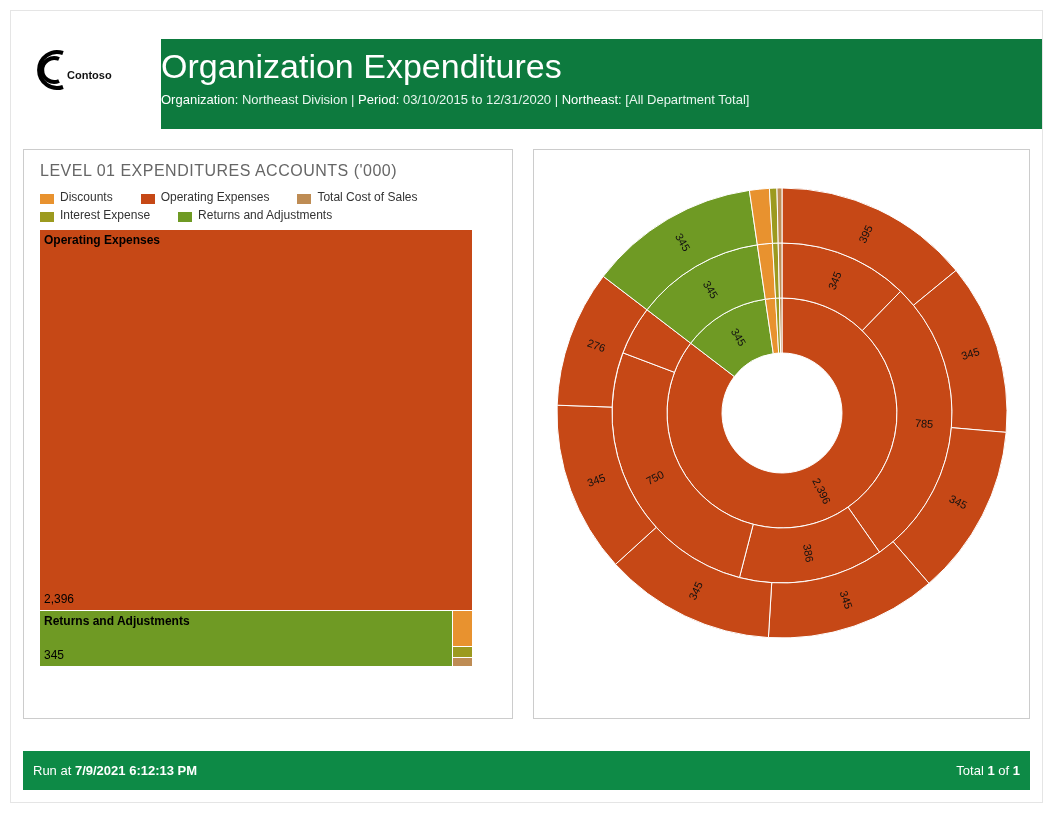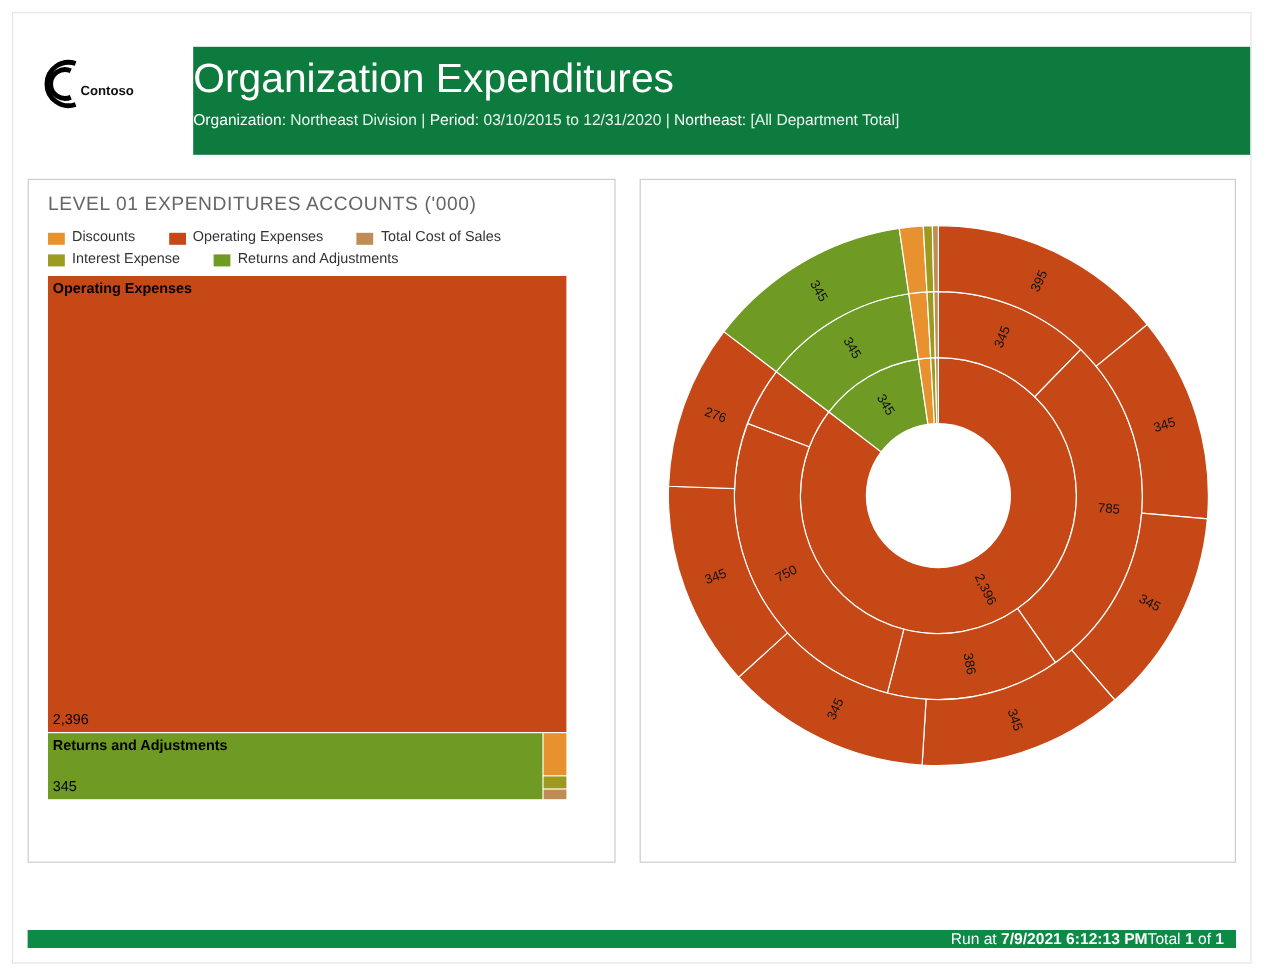--- a/index.html
+++ b/index.html
@@ -26,21 +26,21 @@
   .content{display:flex;gap:20px;padding:20px 12px 10px 12px;}
   .card{border:1px solid var(--border);padding:8px;flex:1;height:570px;position:relative;}
   .card-title{font-size:16px;color:#666;letter-spacing:.5px;padding:4px 8px 8px;}
   .legend{display:flex;flex-wrap:wrap;gap:4px 28px;padding:2px 8px 8px;font-size:12px;}
   .leg{display:flex;align-items:flex-end;gap:6px;}
   .sw{width:14px;height:10px;display:inline-block;}
   .treemap{position:relative;margin:0 8px 8px;width:432px;height:436px;}
   .tm-block{position:absolute;color:#000;font-size:12px;}
   .tm-label{font-weight:700;padding:3px 4px;}
   .tm-val{position:absolute;bottom:4px;left:4px;}
-  .footer{position:absolute;left:12px;right:12px;bottom:12px;background:var(--green2);color:#fff;font-size:13px;display:flex;justify-content:flex-end;padding:0 10px;}
+  .footer{position:absolute;left:12px;right:12px;bottom:12px;background:var(--green2);color:#fff;font-size:13px;display:flex;justify-content:space-between;padding:12px 10px;}
   .sun-wrap{display:flex;align-items:center;justify-content:center;height:510px;}
   svg text{font-size:11px;fill:#111;font-family:"Segoe UI",Arial,sans-serif;}
 </style>
 </head>
 <body>
 
 <div class="page">
 
   <div class="hdr">
     <div class="logo-wrap">

